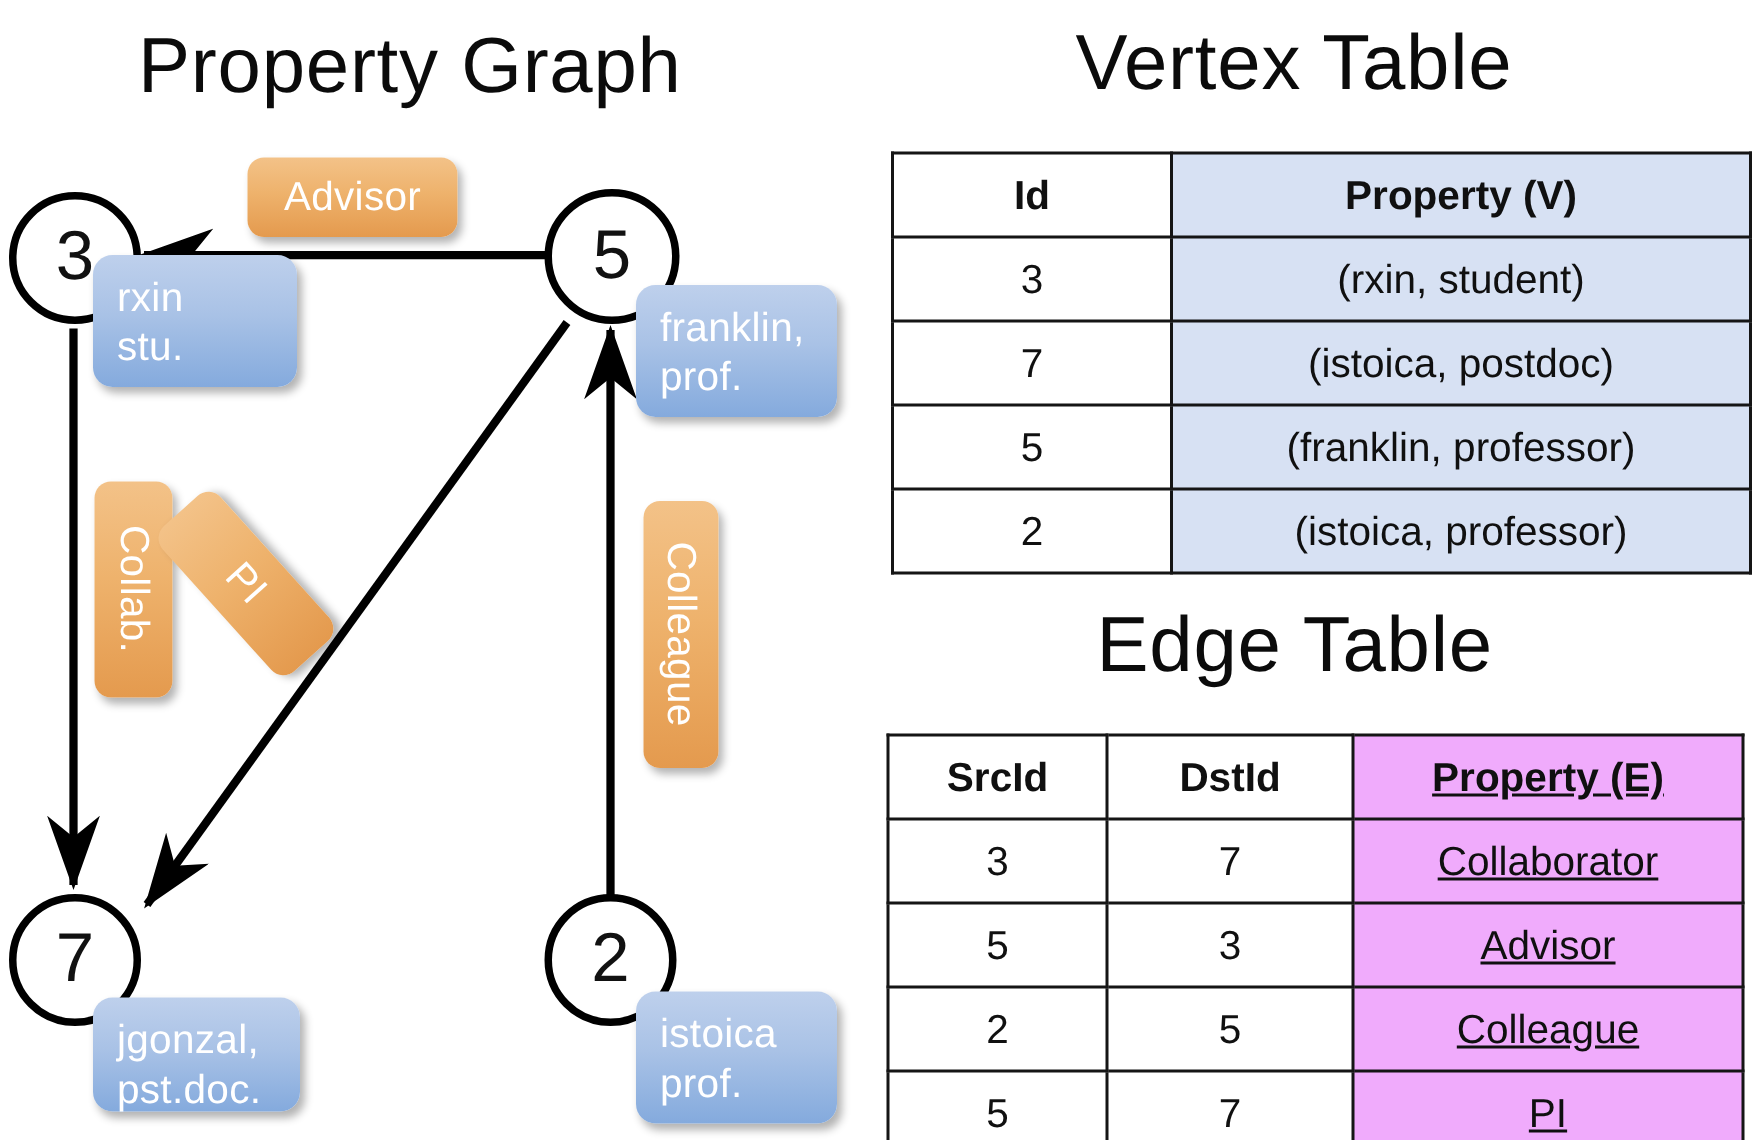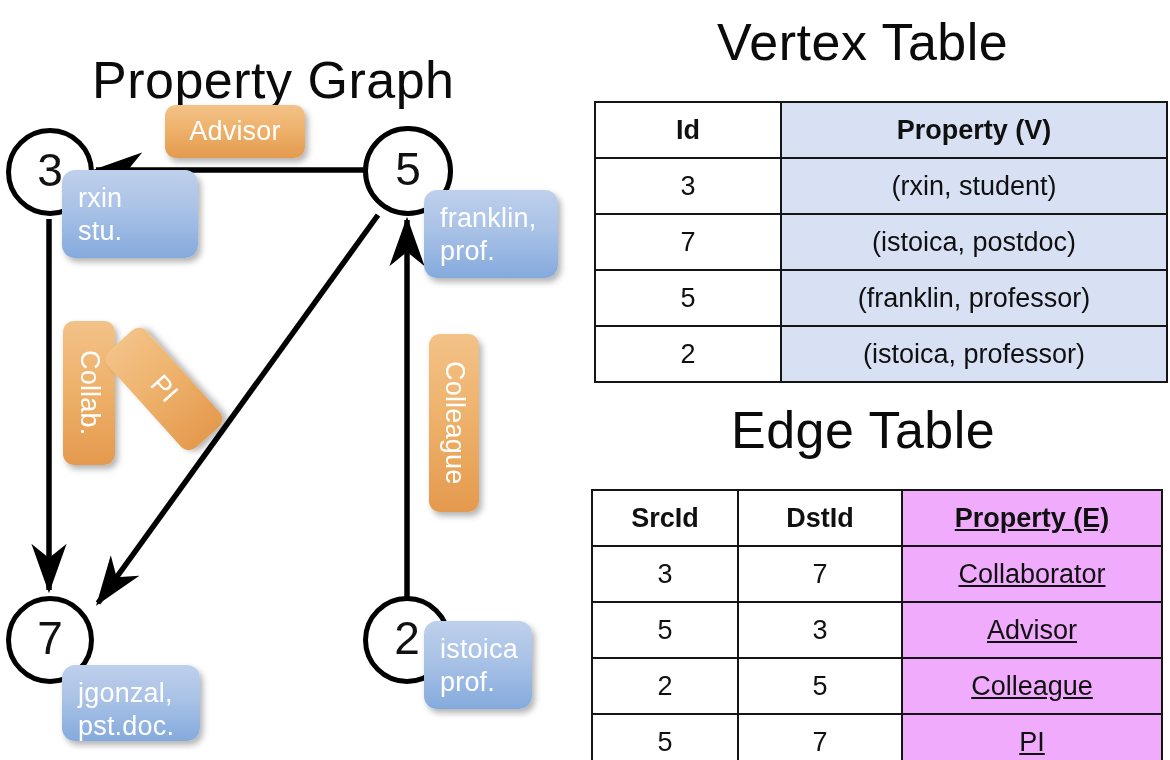--- a/index.html
+++ b/index.html
@@ -27,21 +27,21 @@
   .title {
     position: absolute;
     font-family: "Liberation Sans", sans-serif;
     font-weight: 400;
     font-size: 52px;
     line-height: 1;
     letter-spacing: 0.5px;
     color: #0b0b0b;
     white-space: nowrap;
   }
-  #title-property-graph { left: 92px;  top: 18px; margin-top: 36px; }
+  #title-property-graph { left: 92px;  top: 18px; }
   #title-vertex-table   { left: 717px; top: 16px; }
   #title-edge-table     { left: 731px; top: 404px; }
 
   
   #graph-canvas {
     position: absolute;
     left: 0; top: 85px;
     width: 585px;
     height: 675px;
   }
@@ -80,21 +80,21 @@
     font-size: 27px;
     line-height: 1.22;
     padding: 12px 0 12px 16px;
     box-sizing: border-box;
     z-index: 6;
     letter-spacing: 0.2px;
   }
   #vprop-rxin     { left: 62px;  top: 170px; width: 136px; height: 88px; }
   #vprop-franklin { left: 424px; top: 190px; width: 134px; height: 88px; }
   #vprop-jgonzal  { left: 62px;  top: 665px; width: 138px; height: 76px; }
-  #vprop-istoica  { left: 424px; top: 621px; width: 108px; height: 88px; }
+  #vprop-istoica  { left: 424px; top: 661px; width: 134px; height: 88px; }
 
   
   .eprop {
     position: absolute;
     border-radius: 11px;
     background: linear-gradient(to bottom, #f3c288 0%, #eeb26c 45%, #e49a4e 100%);
     box-shadow: 3px 4px 6px rgba(0,0,0,0.30);
     color: #ffffff;
     font-family: "Liberation Sans", sans-serif;
     font-size: 27px;

